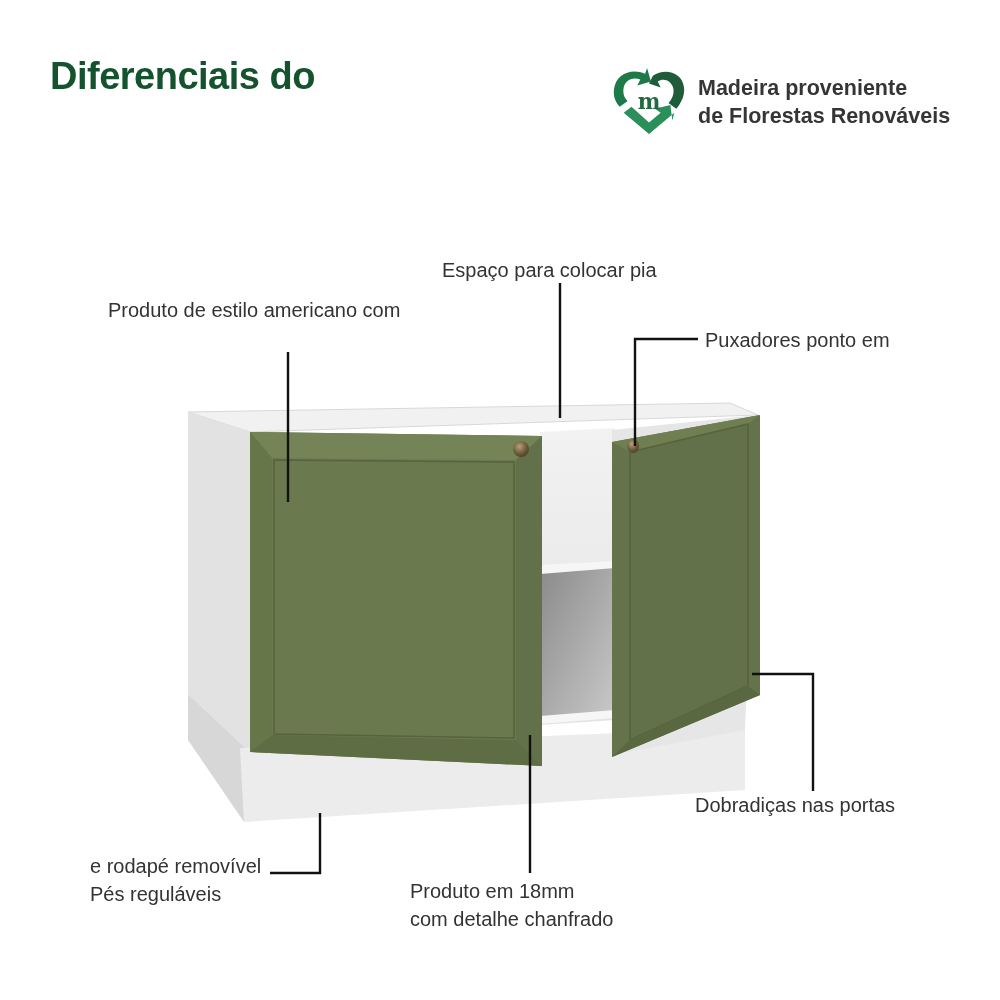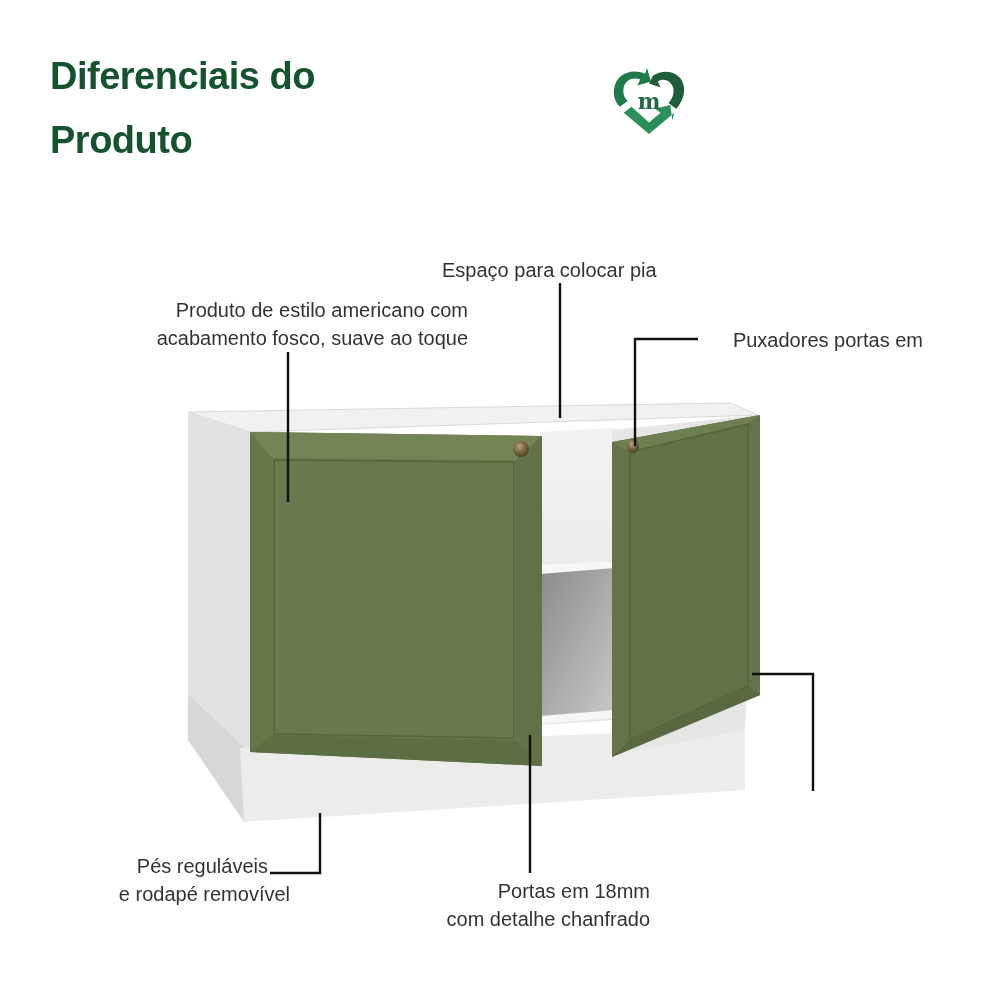--- a/index.html
+++ b/index.html
@@ -17,43 +17,46 @@
   .eco-logo { width: 78px; height: 72px; }
   .eco-text {
     margin-left: 10px; font-size: 21.5px; line-height: 28px; font-weight: bold; color: #353535;
   }
   .eco-text span { display: block; }
 
   .illustration { position: absolute; left: 0; top: 0; width: 1000px; height: 1000px; }
 
   .callout {
     position: absolute; font-size: 20px; line-height: 28px; color: #333333;
-    text-align: right; white-space: nowrap;
+    text-align: left; white-space: nowrap;
   }
   .callout span { display: block; }
 </style>
 </head>
 <body>
 
 <h1 class="title">
   <span>Diferenciais do</span>
-  <span>Produto</span>
 </h1>
 
 <div class="eco-badge">
   <svg class="eco-logo" viewBox="0 0 80 74">
 
     <path d="M36 8 C22 2 6 8 4 24 C3 32 6 38 10 42 L18 36 C14 32 13 27 14 22 C16 14 24 11 31 14 L28 20 L42 16 L38 2 Z" fill="#1f7a4a"></path>
 
     <path d="M44 10 C56 2 74 6 76 22 C77 30 73 38 68 44 L60 38 C64 34 66 28 65 23 C63 15 55 12 49 16 L52 22 L40 18 Z" fill="#1e5c3a"></path>
 
     <path d="M66 48 L40 70 L14 48 L22 42 L40 58 L52 48 L46 44 L62 40 L64 56 Z" fill="#2a8f58"></path>
 
     <text x="40" y="44" text-anchor="middle" font-family="DejaVu Serif, serif" font-weight="bold" font-size="22" fill="#1f6a40">m</text>
   </svg>
+  <div class="eco-text">
+    <span>Madeira proveniente</span>
+    <span>de Florestas Renováveis</span>
+  </div>
 </div>
 
 <svg class="illustration" viewBox="0 0 1000 1000">
   <defs>
     <linearGradient id="interior" x1="0" y1="0" x2="0" y2="1">
       <stop offset="0" stop-color="#f2f2f2"></stop>
       <stop offset="1" stop-color="#e3e3e3"></stop>
     </linearGradient>
     <linearGradient id="interiorDark" x1="0" y1="0" x2="1" y2="1">
       <stop offset="0" stop-color="#8a8a8a"></stop>
@@ -126,31 +129,31 @@
     <line x1="530" y1="735" x2="530" y2="873"></line>
   </g>
 </svg>
 
 <div class="callout" style="left:442px; top:256px;">
   <span>Espaço para colocar pia</span>
 </div>
 
 <div class="callout" style="left:108px; top:296px; width:360px;">
   <span>Produto de estilo americano com</span>
-  <span>acabamento fosco, suave ao toque</span>
 </div>
 
 <div class="callout" style="left:705px; top:326px; width:218px;">
-  <span>Puxadores portas em</span>
+  <span>Puxadores ponto em</span>
 </div>
 
 <div class="callout" style="left:695px; top:791px; width:238px;">
+  <span>Dobradiças nas portas</span>
 </div>
 
 <div class="callout" style="left:90px; top:852px; width:200px;">
+  <span>e rodapé removível</span>
   <span style="padding-right:22px;">Pés reguláveis</span>
-  <span>e rodapé removível</span>
 </div>
 
 <div class="callout" style="left:410px; top:877px; width:240px;">
-  <span>Portas em 18mm</span>
+  <span>Produto em 18mm</span>
   <span>com detalhe chanfrado</span>
 </div>
 
 </body></html>

